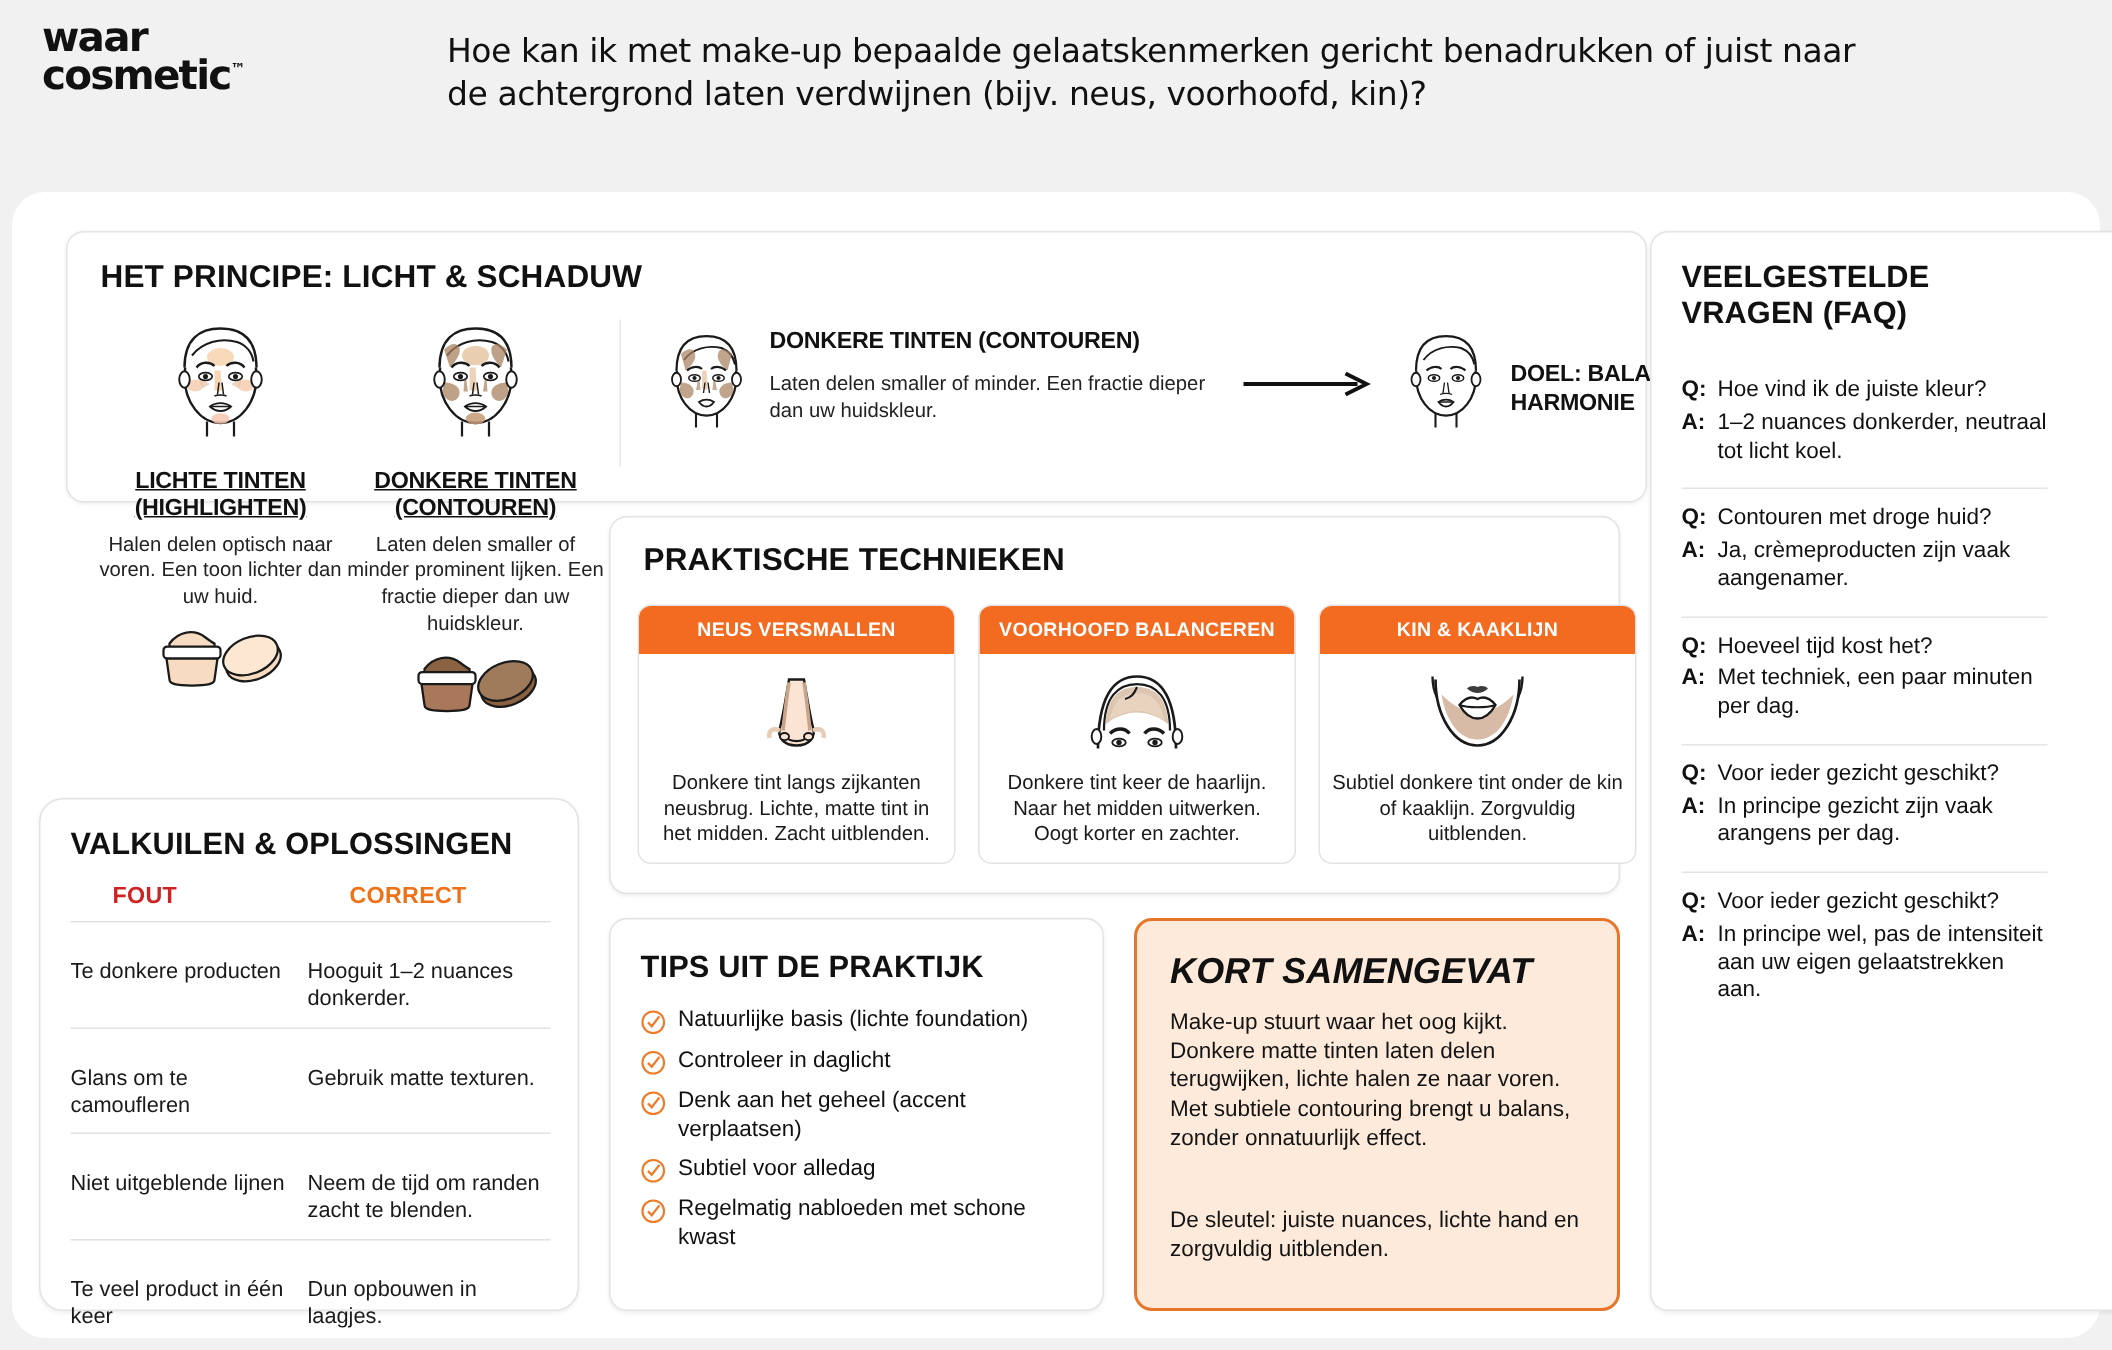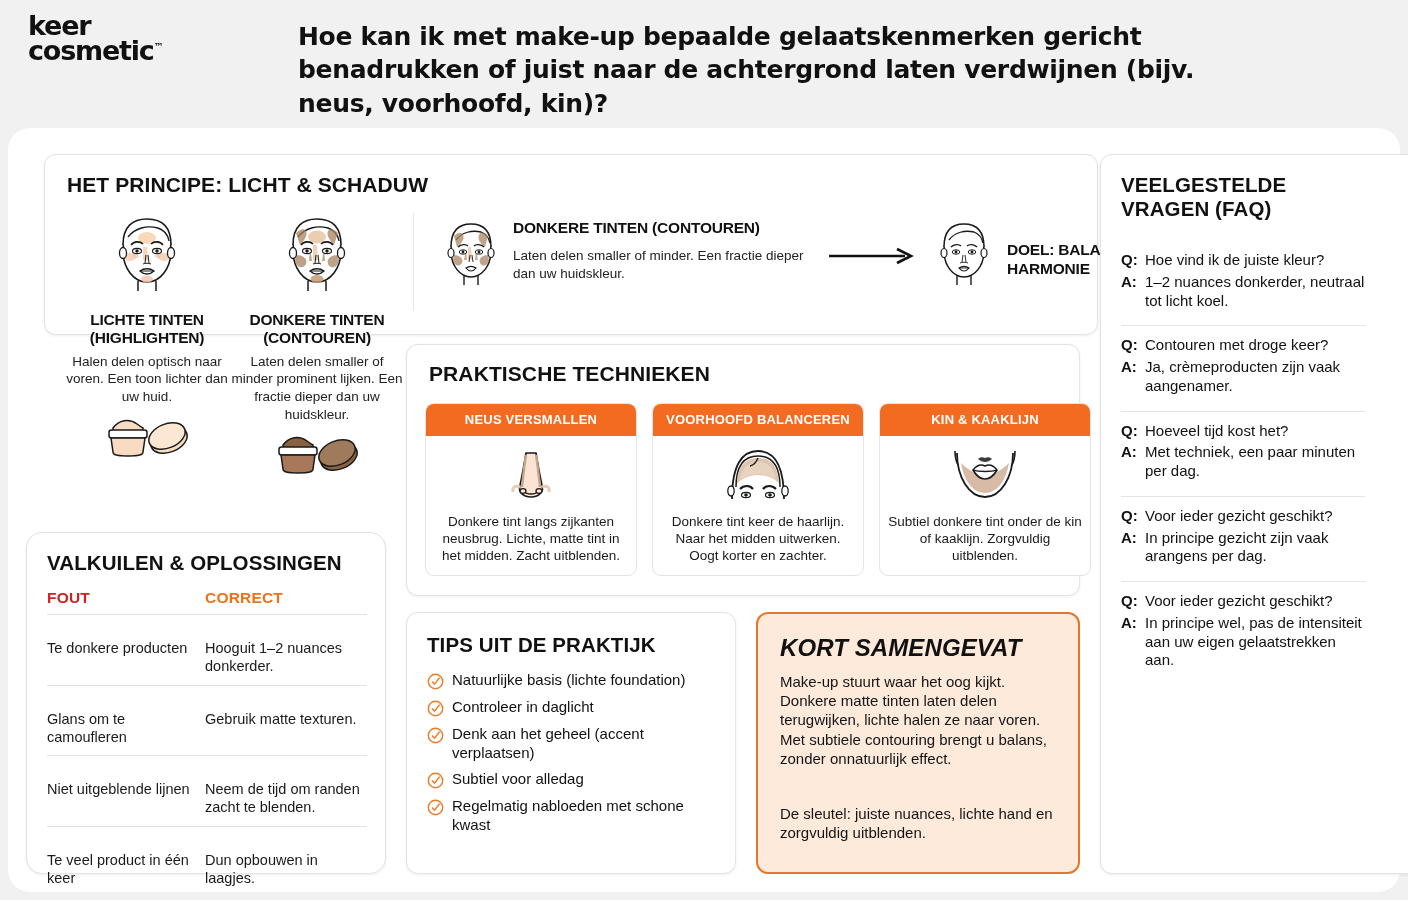--- a/index.html
+++ b/index.html
@@ -18,21 +18,21 @@
     font-family: "DejaVu Sans", sans-serif;
     font-weight: 700; color: #111; letter-spacing: -1.2px; line-height: 0.92;
   }
   .logo-l1 { font-size: 27px; }
   .logo-l2 { font-size: 27px; }
   .logo-tm { font-size: 10px; vertical-align: super; letter-spacing: 0; font-weight: 700; }
 
   .headline {
     position: absolute; left: 298px; top: 20px; width: 960px;
     font-family: "DejaVu Sans", sans-serif;
-    font-size: 25px; font-weight: 700; line-height: 1.33; color: #111;
+    font-size: 22px; font-weight: 400; line-height: 1.33; color: #111;
     letter-spacing: -0.3px;
   }
 
   
   .canvas {
     position: absolute; left: 8px; top: 128px; width: 1392px; height: 764px;
     background: #ffffff; border-radius: 22px;
   }
 
   
@@ -49,21 +49,21 @@
   
   #principle-card { left: 26px; top: 154px; width: 1054px; height: 181px; margin-left: 18px; }
   #principle-card .card-title { position: absolute; left: 22px; top: 18px; }
 
   .tint-col { position: absolute; top: 56px; width: 176px; text-align: center; }
   #tint-light { left: 14px; }
   #tint-dark  { left: 184px; }
   .tint-face { width: 90px; height: 88px; margin: 0 auto; }
   .tint-head {
     margin-top: 8px; font-weight: 700; font-size: 15.5px; color: #111;
-    line-height: 1.16; letter-spacing: -0.2px;
+    line-height: 1.16; letter-spacing: -0.2px; text-decoration: underline;
   }
   .tint-desc {
     margin-top: 6px; font-size: 13.5px; color: #222; line-height: 1.30;
   }
   .tint-jar { width: 96px; height: 48px; margin: 6px auto 0; }
 
   .vdiv { position: absolute; left: 368px; top: 58px; width: 1px; height: 98px; background: #e6e6e6; }
 
   .mid-face { position: absolute; left: 392px; top: 62px; width: 68px; height: 74px; }
   .mid-text { position: absolute; left: 468px; top: 64px; width: 300px; }
@@ -73,21 +73,21 @@
   .goal-face { position: absolute; left: 886px; top: 62px; width: 66px; height: 74px; }
   .goal-text {
     position: absolute; left: 962px; top: 86px; width: 170px;
     font-weight: 700; font-size: 15.5px; color: #111; line-height: 1.22; letter-spacing: -0.2px;
   }
 
   
   #pitfalls-card { left: 26px; top: 532px; width: 360px; height: 342px; border-radius: 16px; }
   #pitfalls-card .card-title { position: absolute; left: 20px; top: 18px; font-size: 20.5px; }
   .pt-table { position: absolute; left: 20px; top: 56px; width: 320px; }
-  .pt-hrow { display: flex; padding-bottom: 7px; }
+  .pt-hrow { display: flex; padding-bottom: 7px; margin-left: 28px; }
   .pt-h { font-weight: 700; font-size: 15.5px; letter-spacing: 0.2px; }
   .pt-h.fout { width: 158px; color: #cf2222; }
   .pt-h.correct { color: #ee7219; }
   .pt-row { display: flex; border-top: 1px solid #e2e2e2; padding: 24px 0 9px; }
   .pt-c { font-size: 14.5px; color: #1a1a1a; line-height: 1.26; }
   .pt-c.l { width: 158px; padding-right: 8px; }
   .pt-c.r { width: 162px; }
 
   
   #tech-card { left: 406px; top: 344px; width: 674px; height: 252px; }
@@ -135,21 +135,21 @@
   .faq-k { flex: 0 0 auto; width: 24px; font-weight: 700; font-size: 15px; color: #111; }
   .faq-v { font-size: 15px; color: #111; line-height: 1.25; }
 </style>
 </head>
 <body>
 
 <div class="page">
 
   <div class="header">
     <div class="logo">
-      <div class="logo-l1">keer</div>
+      <div class="logo-l1">waar</div>
       <div class="logo-l2"><span>cosmetic</span><span class="logo-tm">™</span></div>
     </div>
     <div class="headline">Hoe kan ik met make-up bepaalde gelaatskenmerken gericht benadrukken of juist naar de achtergrond laten verdwijnen (bijv. neus, voorhoofd, kin)?</div>
   </div>
 
   <div class="canvas"></div>
 
   <div class="card" id="principle-card">
     <div class="card-title">HET PRINCIPE: LICHT &amp; SCHADUW</div>
 
@@ -437,21 +437,21 @@
           <div class="faq-v">Hoe vind ik de juiste kleur?</div>
         </div>
         <div class="faq-line">
           <div class="faq-k">A:</div>
           <div class="faq-v">1–2 nuances donkerder, neutraal tot licht koel.</div>
         </div>
       </div>
       <div class="faq-block">
         <div class="faq-line">
           <div class="faq-k">Q:</div>
-          <div class="faq-v">Contouren met droge keer?</div>
+          <div class="faq-v">Contouren met droge huid?</div>
         </div>
         <div class="faq-line">
           <div class="faq-k">A:</div>
           <div class="faq-v">Ja, crèmeproducten zijn vaak aangenamer.</div>
         </div>
       </div>
       <div class="faq-block">
         <div class="faq-line">
           <div class="faq-k">Q:</div>
           <div class="faq-v">Hoeveel tijd kost het?</div>

